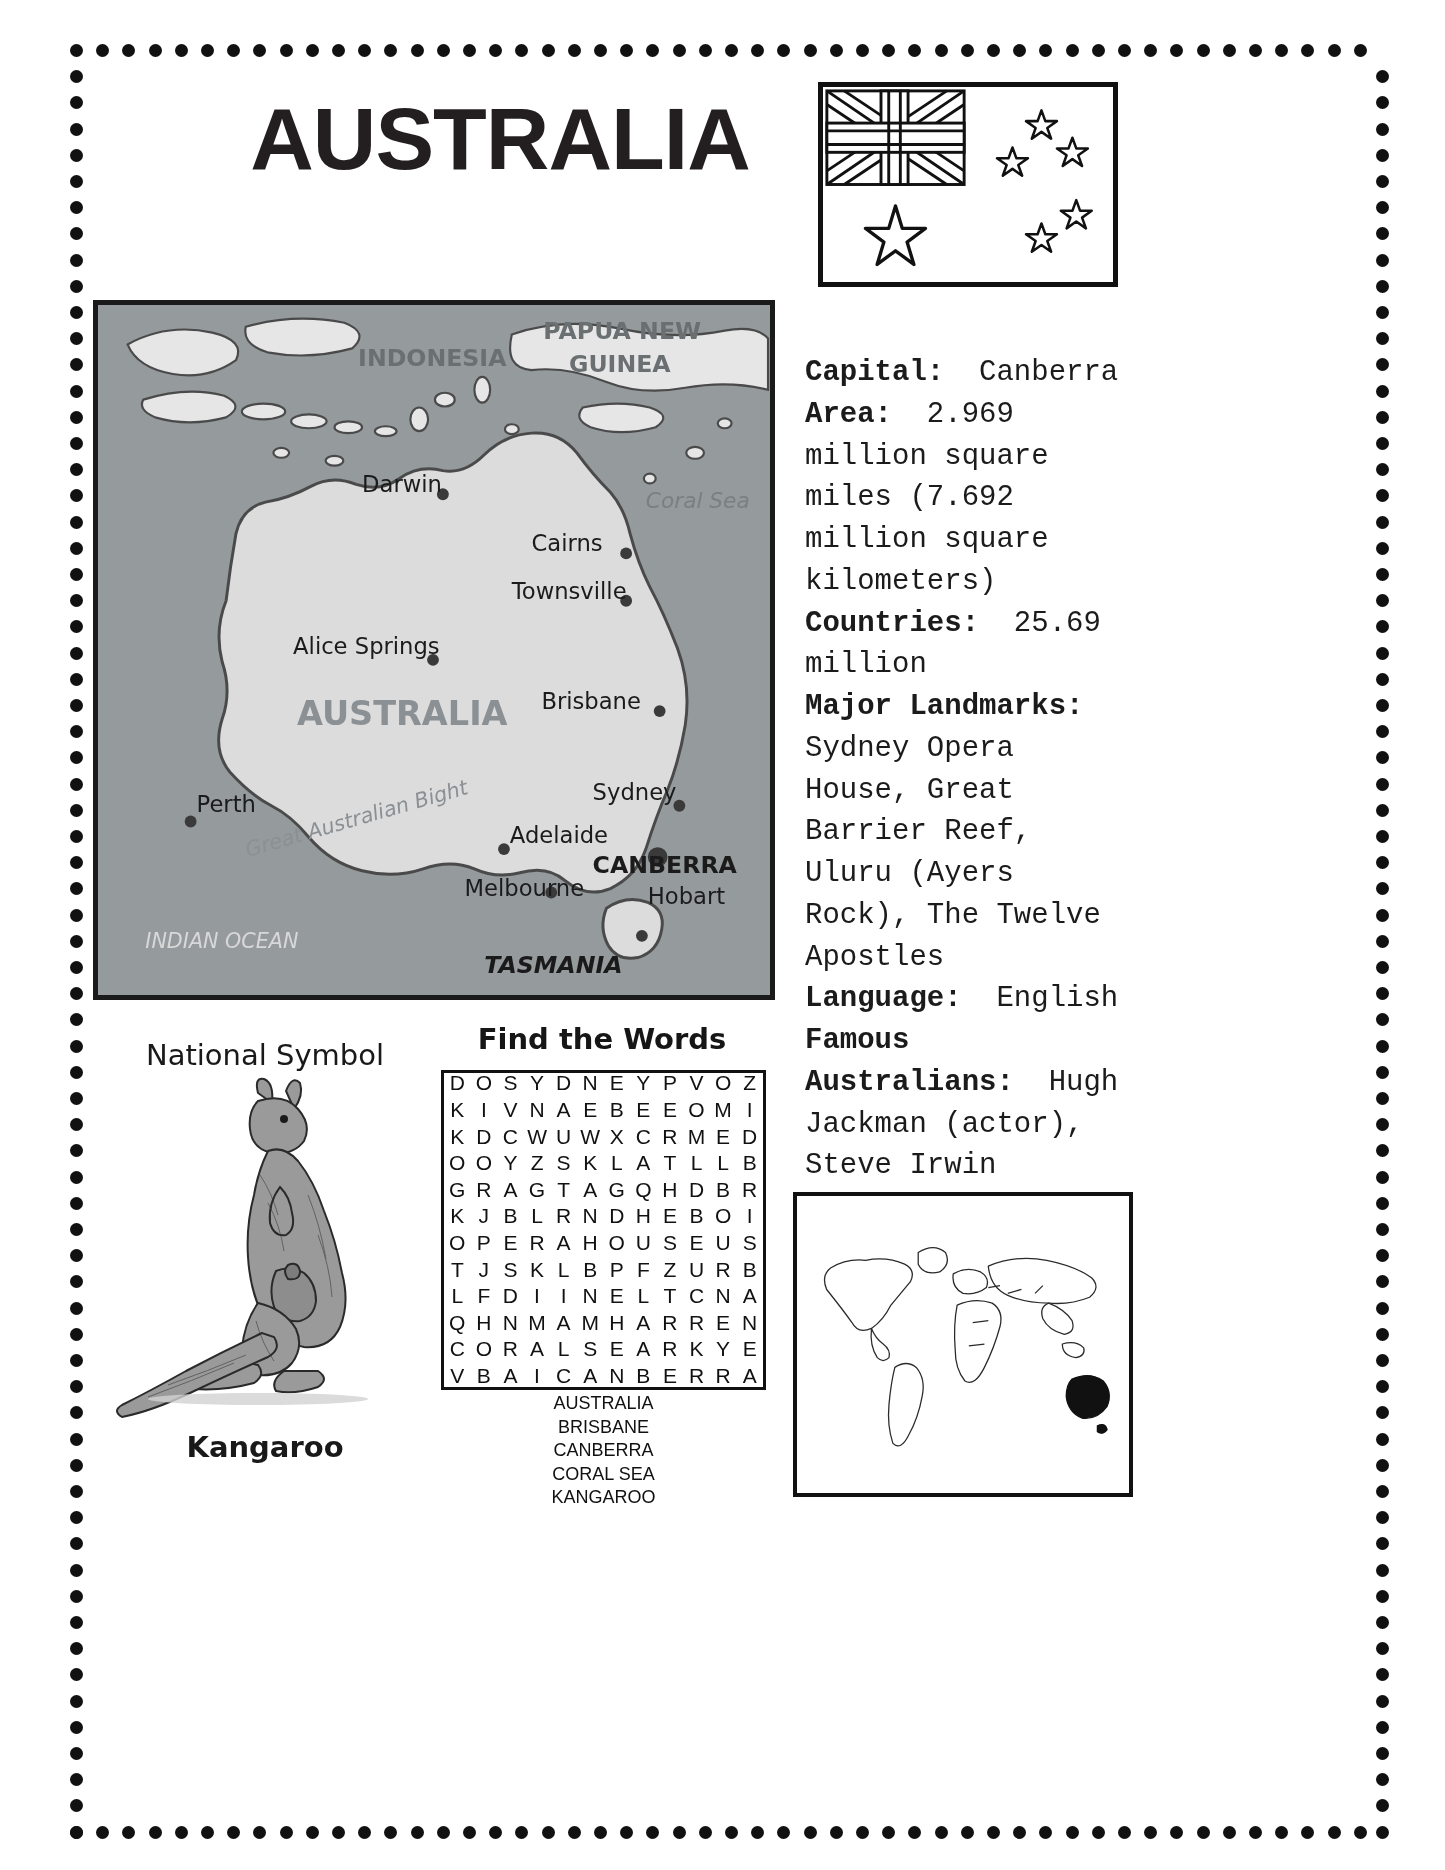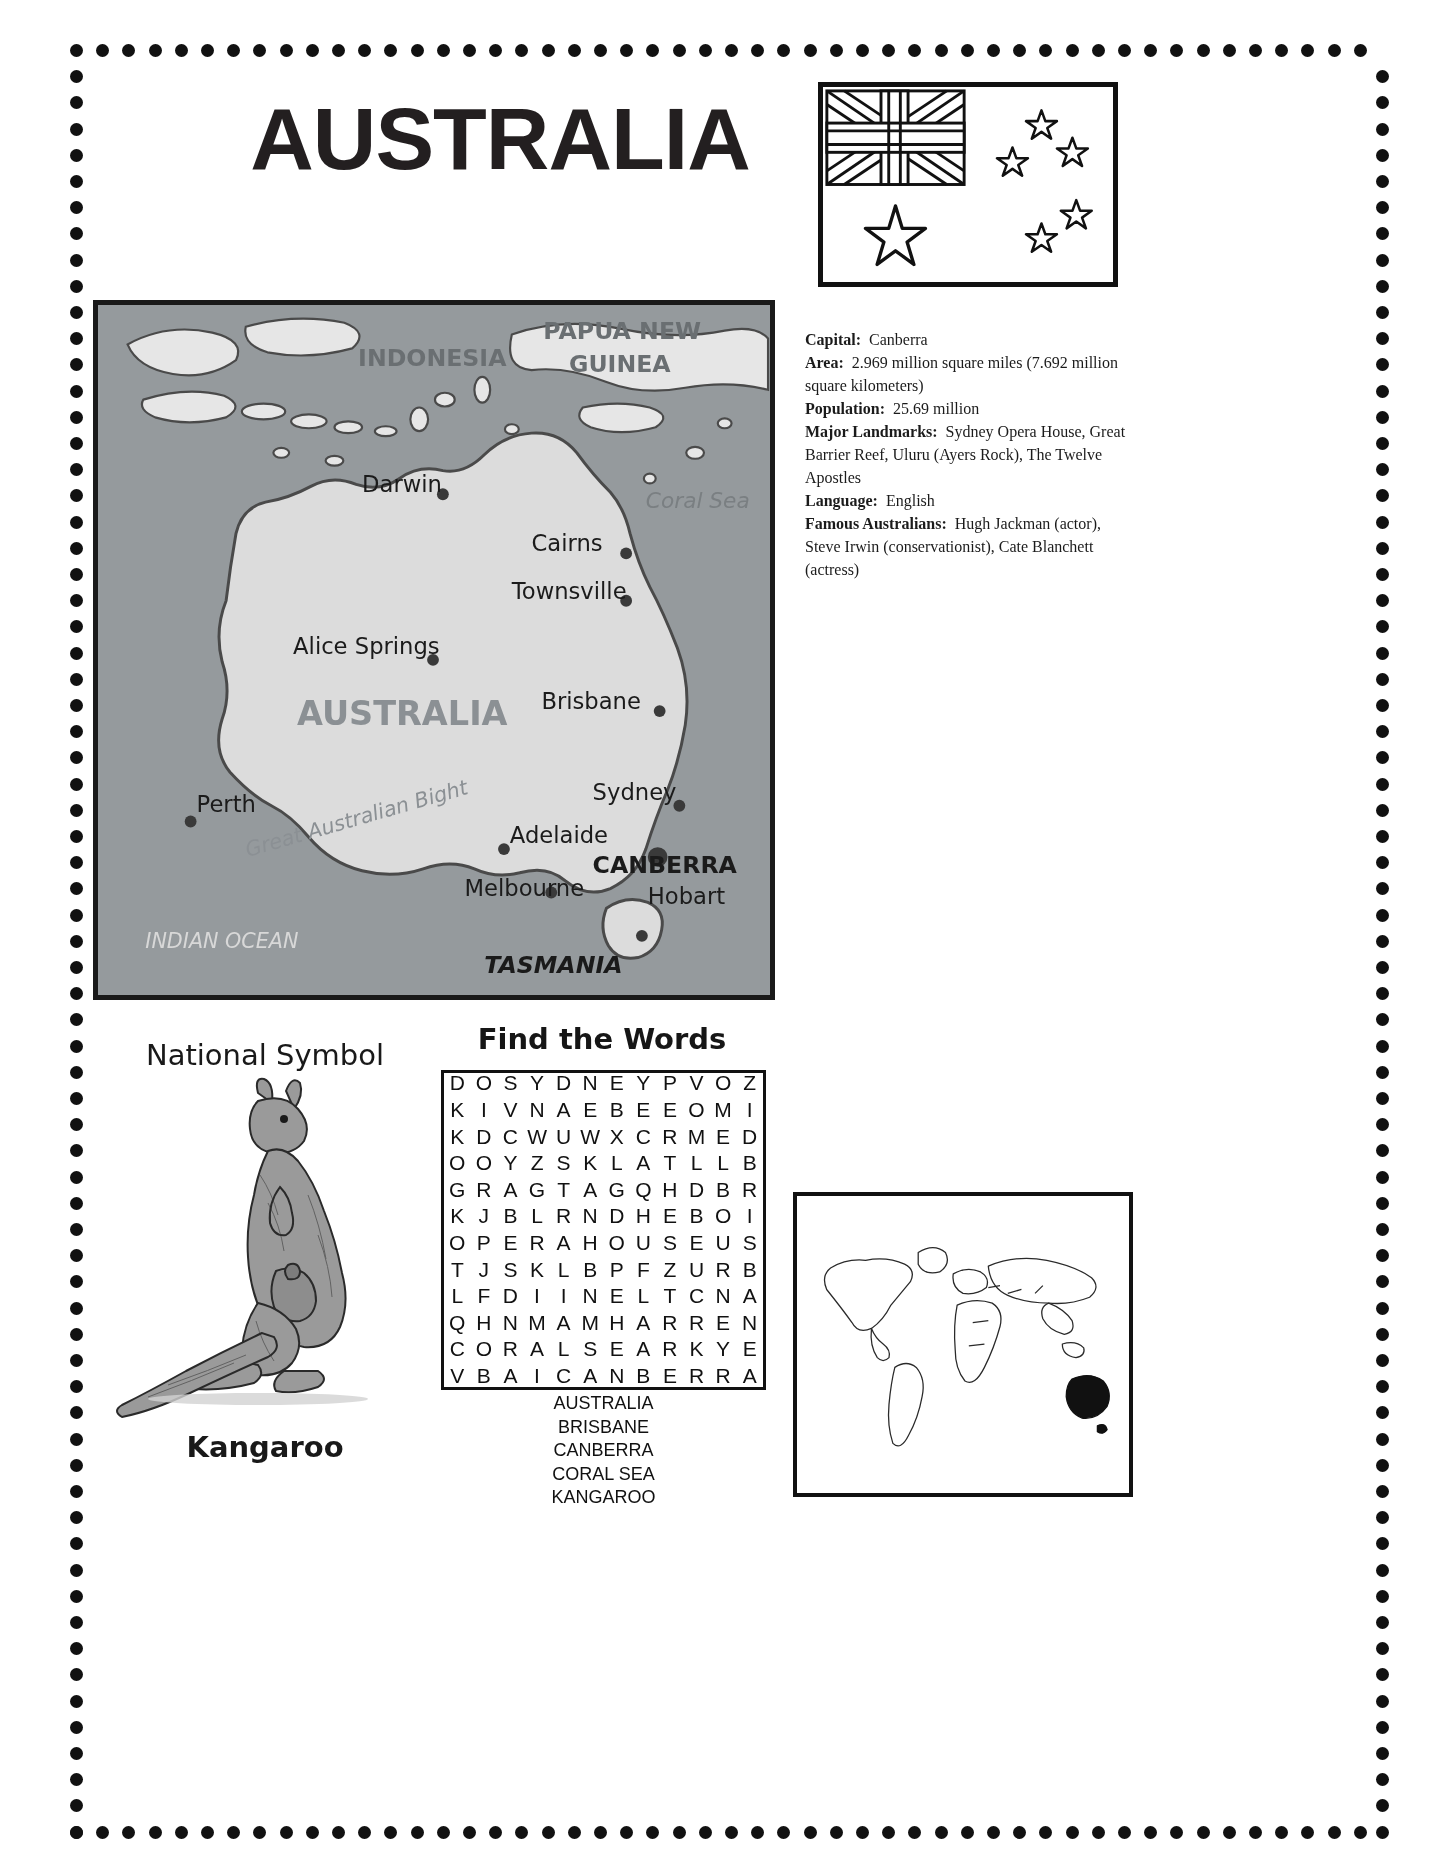--- a/index.html
+++ b/index.html
@@ -42,23 +42,23 @@
 
   
   .map-box {
     position: absolute; left: 93px; top: 300px; width: 682px; height: 700px;
     border: 5px solid #1a1a1a; background: #959a9d; overflow: hidden;
   }
   .map-box svg { display:block; width:100%; height:100%; }
 
   
   .facts {
-    position: absolute; left: 805px; top: 328px; width: 330px;
-    font-size: 16px; line-height: 1.44; color: #1b1b1b;
-    font-family: Liberation Serif, serif;
+    position: absolute; left: 805px; top: 352px; width: 330px;
+    font-size: 29px; line-height: 1.44; color: #1b1b1b;
+    font-family: Liberation Mono, monospace;
   }
   .facts .k { font-weight: bold; }
 
   
   .symbol-title {
     position: absolute; left: 100px; top: 1038px; width: 330px;
     text-align: center; font-weight: normal; font-size: 29px; color: #191919;
   }
   .symbol-caption {
     position: absolute; left: 100px; top: 1430px; width: 330px;
@@ -461,21 +461,21 @@
         <text x="372" y="600">Melbourne</text>
         <text x="558" y="608">Hobart</text>
         <text x="502" y="576" font-weight="bold" font-size="24">CANBERRA</text>
       </g>
     </svg>
   </div>
 
   <div class="facts" id="facts-list">
       <div><span class="k">Capital:</span><span>&nbsp; Canberra</span></div>
       <div><span class="k">Area:</span><span>&nbsp; 2.969 million square miles (7.692 million square kilometers)</span></div>
-      <div><span class="k">Population:</span><span>&nbsp; 25.69 million</span></div>
+      <div><span class="k">Countries:</span><span>&nbsp; 25.69 million</span></div>
       <div><span class="k">Major Landmarks:</span><span>&nbsp; Sydney Opera House, Great Barrier Reef, Uluru (Ayers Rock), The Twelve Apostles</span></div>
       <div><span class="k">Language:</span><span>&nbsp; English</span></div>
       <div><span class="k">Famous Australians:</span><span>&nbsp; Hugh Jackman (actor), Steve Irwin (conservationist), Cate Blanchett (actress)</span></div>
     </div>
 
   <div class="symbol-title">National Symbol</div>
   <div class="kangaroo">
     <svg viewBox="0 0 320 350" preserveAspectRatio="xMidYMid meet">
       <g fill="#9a9a9a" stroke="#2a2a2a" stroke-width="2">
 

